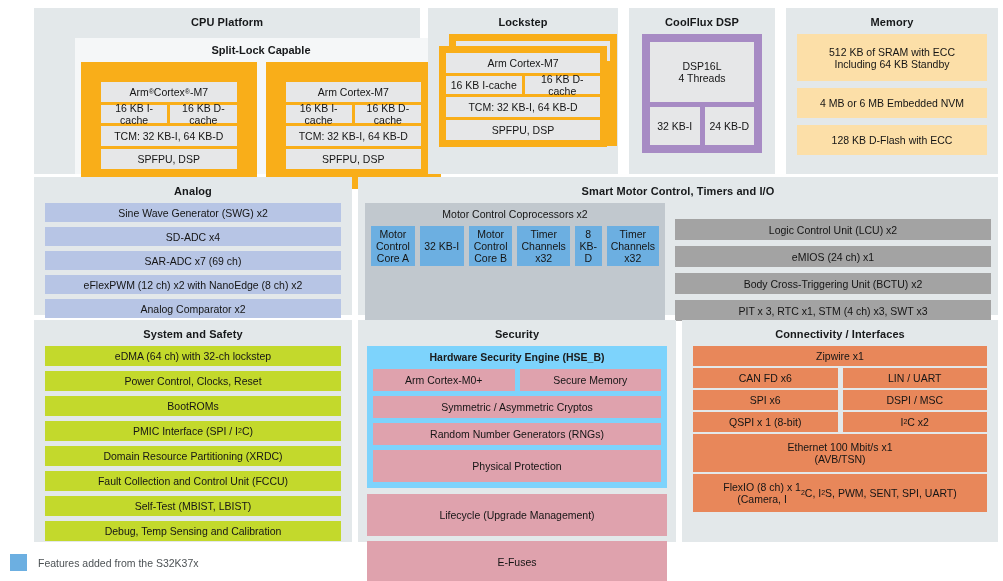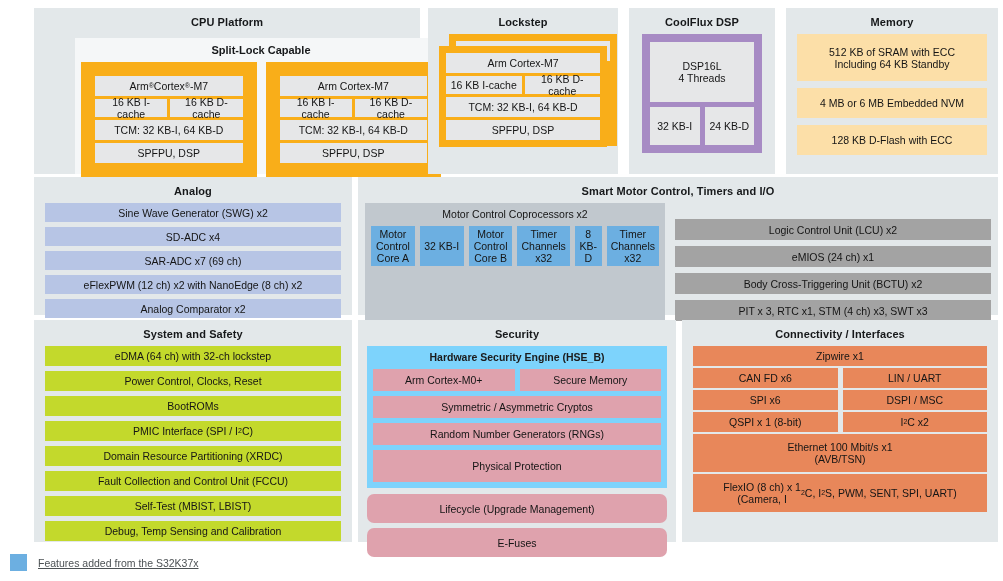--- a/index.html
+++ b/index.html
@@ -44,21 +44,21 @@
   .c-salmon{background:#e8875a;}
 
   
   #cpu-platform{left:34px;top:8px;width:386px;height:166px;}
   .splitlock{
     position:absolute;left:41px;top:30px;width:372px;height:136px;
     background:#f5f7f8;box-sizing:border-box;padding:4px 6px 6px 6px;
   }
   .core-card{
     box-sizing:border-box;border:4px solid #f9ae19;background:#f9ae19;
-    padding:10px;display:flex;flex-direction:column;gap:3px;width:176px;
+    padding:16px;display:flex;flex-direction:column;gap:3px;width:176px;
   }
   .core-card .blk{height:20px;}
   .core-card .cache-row{display:flex;gap:3px;}
   .core-card .cache-row .blk{flex:1;height:18px;}
 
   
   #lockstep{left:428px;top:8px;width:190px;height:166px;}
   .ls-stack{position:relative;height:128px;margin-top:2px;}
   .ls-back{
     position:absolute;left:14px;top:0px;width:168px;height:112px;
@@ -110,34 +110,34 @@
   
   #security{left:358px;top:320px;width:318px;height:222px;}
   .hse{
     box-sizing:border-box;background:#7dd3fc;padding:4px 6px 6px 6px;margin:0 2px;
   }
   .hse-title{text-align:center;font-size:10.5px;font-weight:bold;line-height:13px;margin:1px 0 5px 0;}
   .hse .col{gap:5px;}
   .hse .row .blk{flex:1;height:22px;}
   .hse .blk.wide{height:22px;}
   .hse .blk.tall{height:32px;}
-  #security .outer-blk{height:29px;margin:0 2px;border-radius:7px;}
+  #security .outer-blk{height:42px;margin:0 2px;}
 
   
   #connect{left:682px;top:320px;width:316px;height:222px;}
   #connect .blk{margin:0;}
   #connect .single{height:20px;}
   #connect .row .blk{flex:1;height:20px;}
   #connect .big{height:38px;}
   #connect .col{margin:0 4px;}
 
   
   #legend{position:absolute;left:10px;top:554px;display:flex;align-items:center;gap:11px;}
   .legend-sw{width:17px;height:17px;background:#6cafe1;}
-  .legend-txt{font-size:10.5px;color:#4d5255;text-decoration:underline;}
+  .legend-txt{font-size:10.5px;color:#4d5255;}
 
   sup{font-size:7px;vertical-align:super;line-height:0;}
 </style>
 </head>
 <body>
 
 <div class="canvas">
 
   <div class="panel" id="cpu-platform">
     <div class="panel-title">CPU Platform</div>

